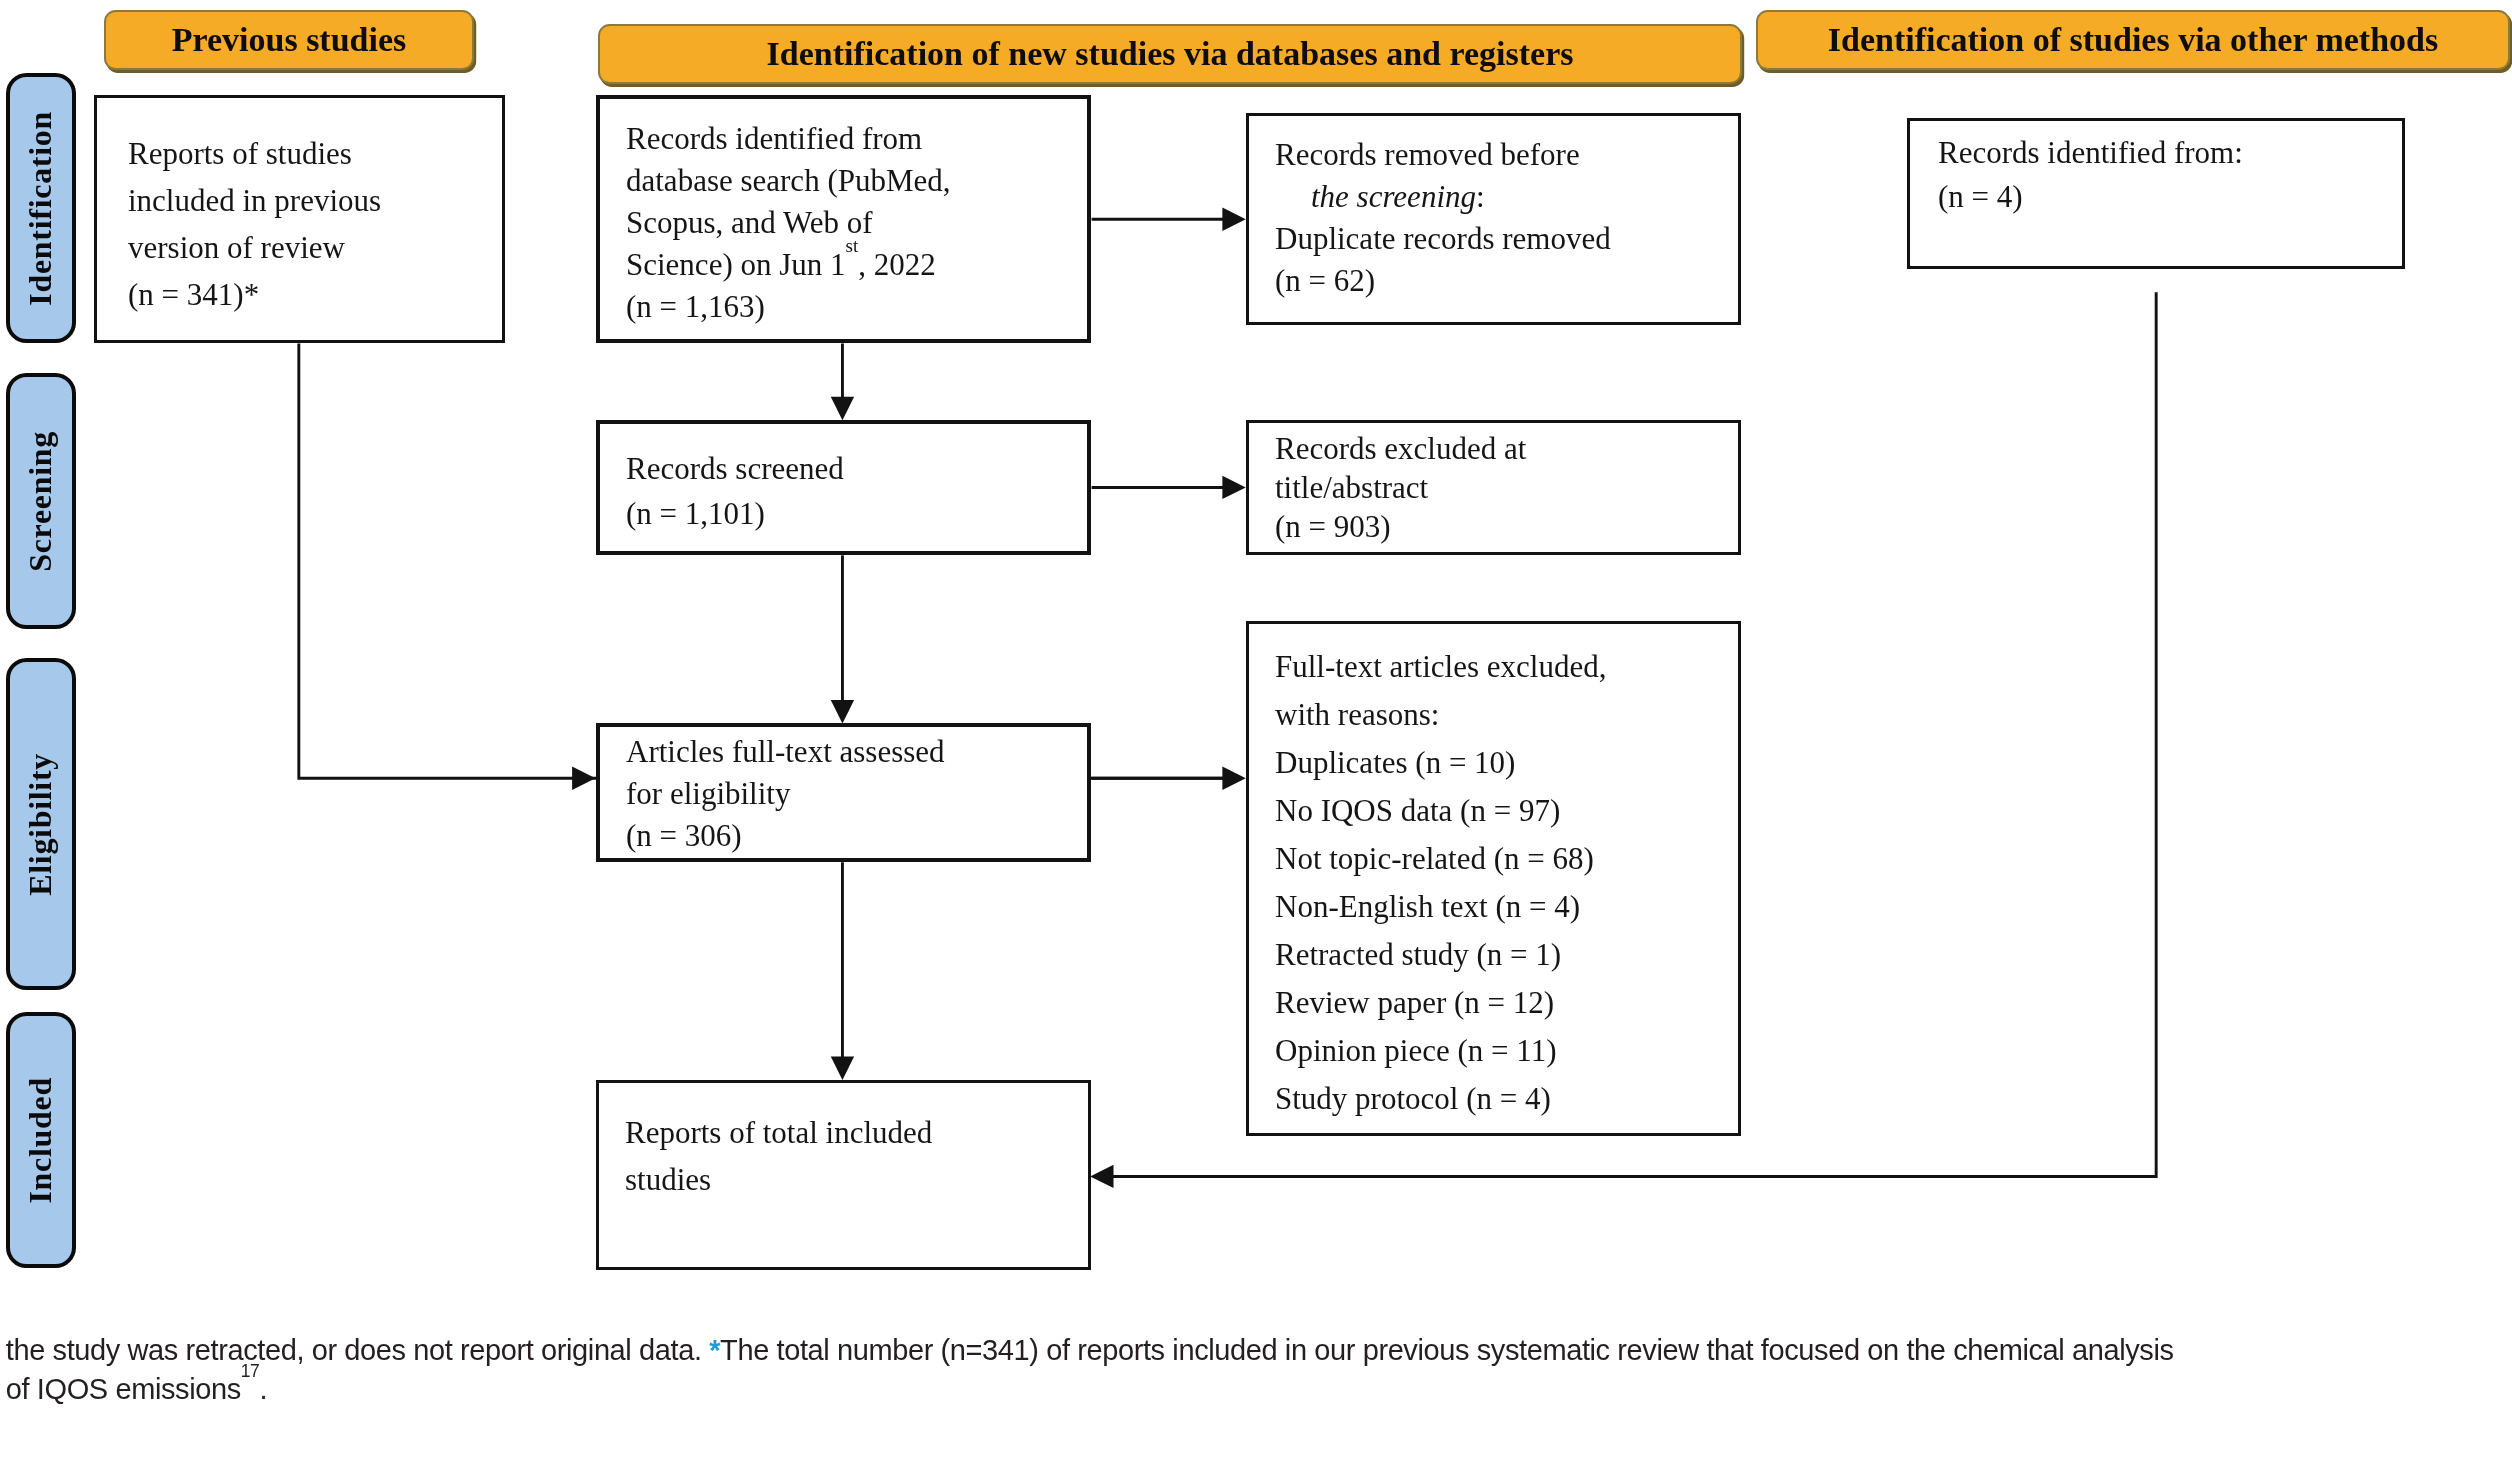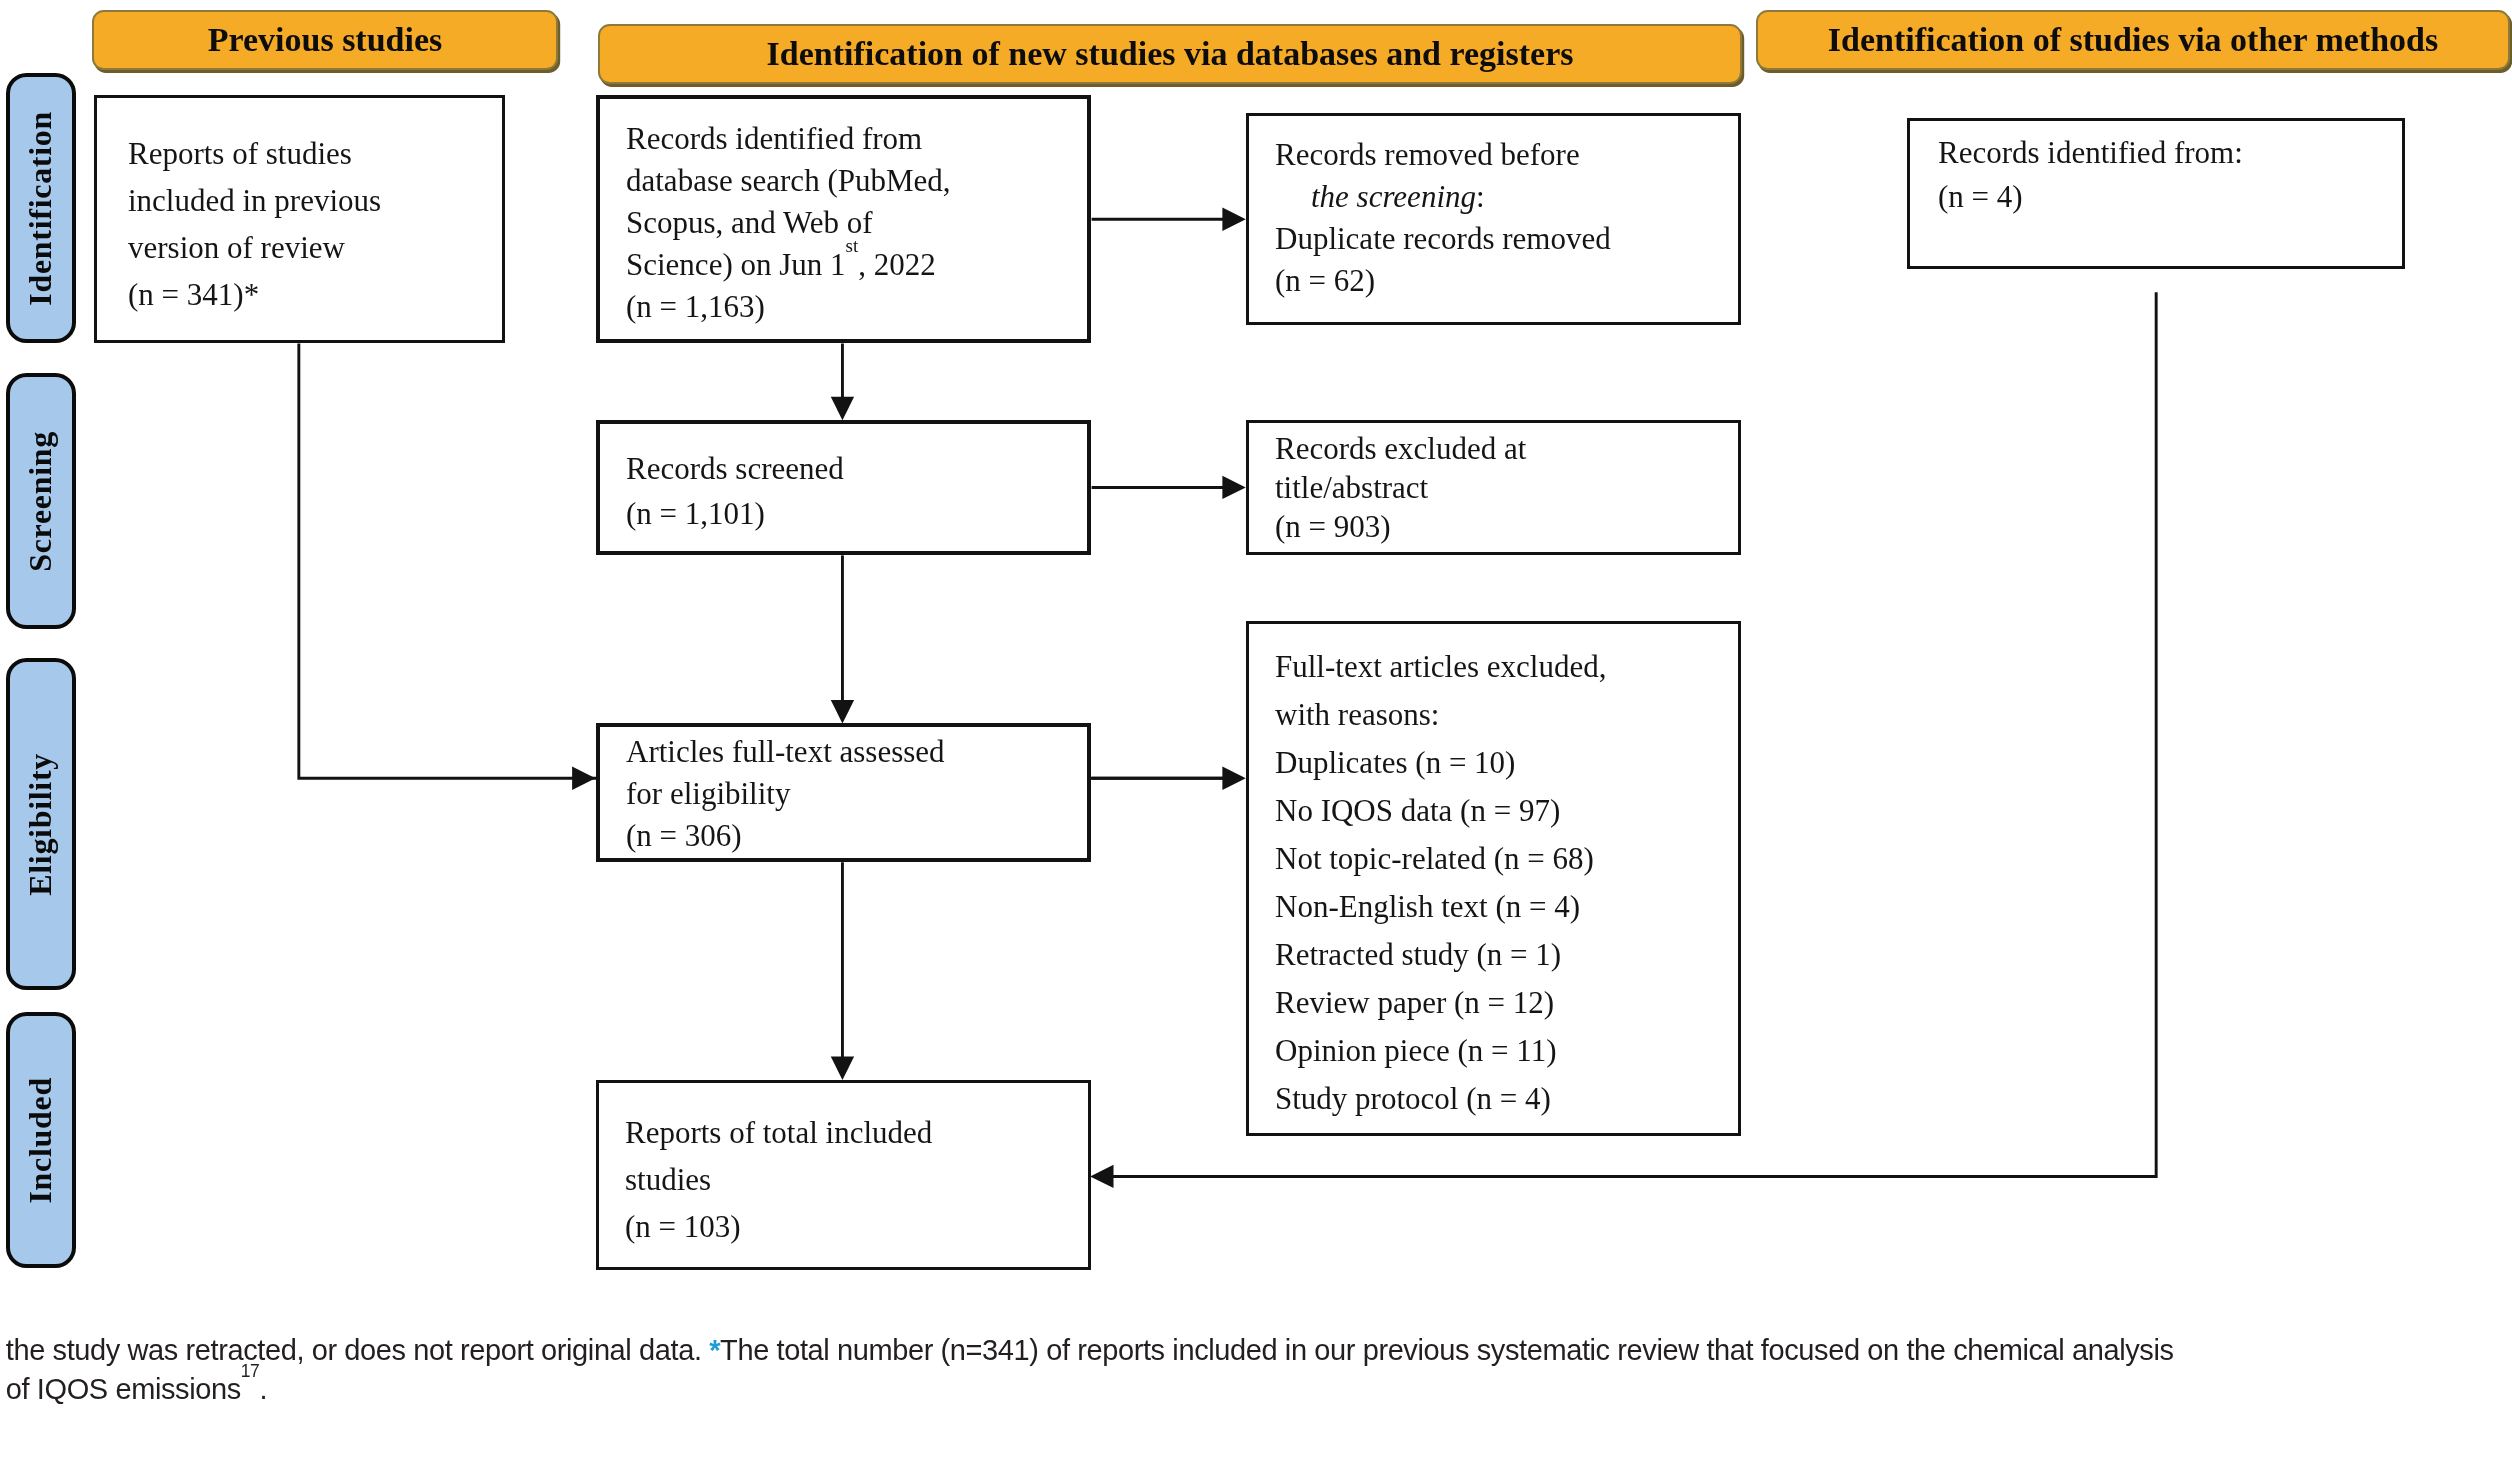--- a/index.html
+++ b/index.html
@@ -9,21 +9,21 @@
   }
   html,body{margin:0;padding:0;background:#ffffff;}
   .page{position:relative;width:2512px;height:1460px;background:#ffffff;overflow:hidden;
         font-family:"Liberation Serif", serif;color:var(--text);}
   
   .hdr{position:absolute;box-sizing:border-box;height:60px;background:var(--header-bg);
        border:2.9px solid var(--header-border);border-radius:11.7px;
        box-shadow:2.2px 2.9px 0 var(--header-shadow);
        display:flex;align-items:center;justify-content:center;
        font-weight:bold;font-size:34px;color:#0d0d0d;white-space:nowrap;}
-  #hdr-prev{left:92px;top:10.2px;width:466px;}
+  #hdr-prev{left:104px;top:10.2px;width:370px;}
   #hdr-db{left:598px;top:24px;width:1144px;}
   #hdr-other{left:1756px;top:10.2px;width:754px;}
   
   .stage{position:absolute;box-sizing:border-box;left:5.8px;width:70px;background:var(--stage-bg);
          border:4.4px solid #0b0b0b;border-radius:20.5px;
          display:flex;align-items:center;justify-content:center;}
   .stage span{writing-mode:vertical-rl;transform:rotate(180deg);
               font-weight:bold;font-size:32px;letter-spacing:0.7px;color:#0b0b0b;white-space:nowrap;}
   #stage-identification{top:73px;height:270px;}
   #stage-screening{top:373px;height:256px;}
@@ -158,21 +158,20 @@
     <span class="ln">Non-English text (n = 4)</span>
     <span class="ln">Retracted study (n = 1)</span>
     <span class="ln">Review paper (n = 12)</span>
     <span class="ln">Opinion piece (n = 11)</span>
     <span class="ln">Study protocol (n = 4)</span>
   </div>
 
   <div class="box" id="box-b4">
     <span class="ln">Reports of total included</span>
     <span class="ln">studies</span>
-    <span class="ln">(n = 103)</span>
   </div>
 
   <div class="footer">
     <span class="fline"><span>the study was retracted, or does not report original data. </span><span class="star">*</span><span>The total number (n=341) of reports included in our previous systematic review that focused on the chemical analysis</span></span>
     <span class="fline"><span>of IQOS emissions</span><sup class="ref">17</sup><span>.</span></span>
   </div>
 
 </div>
 
 

